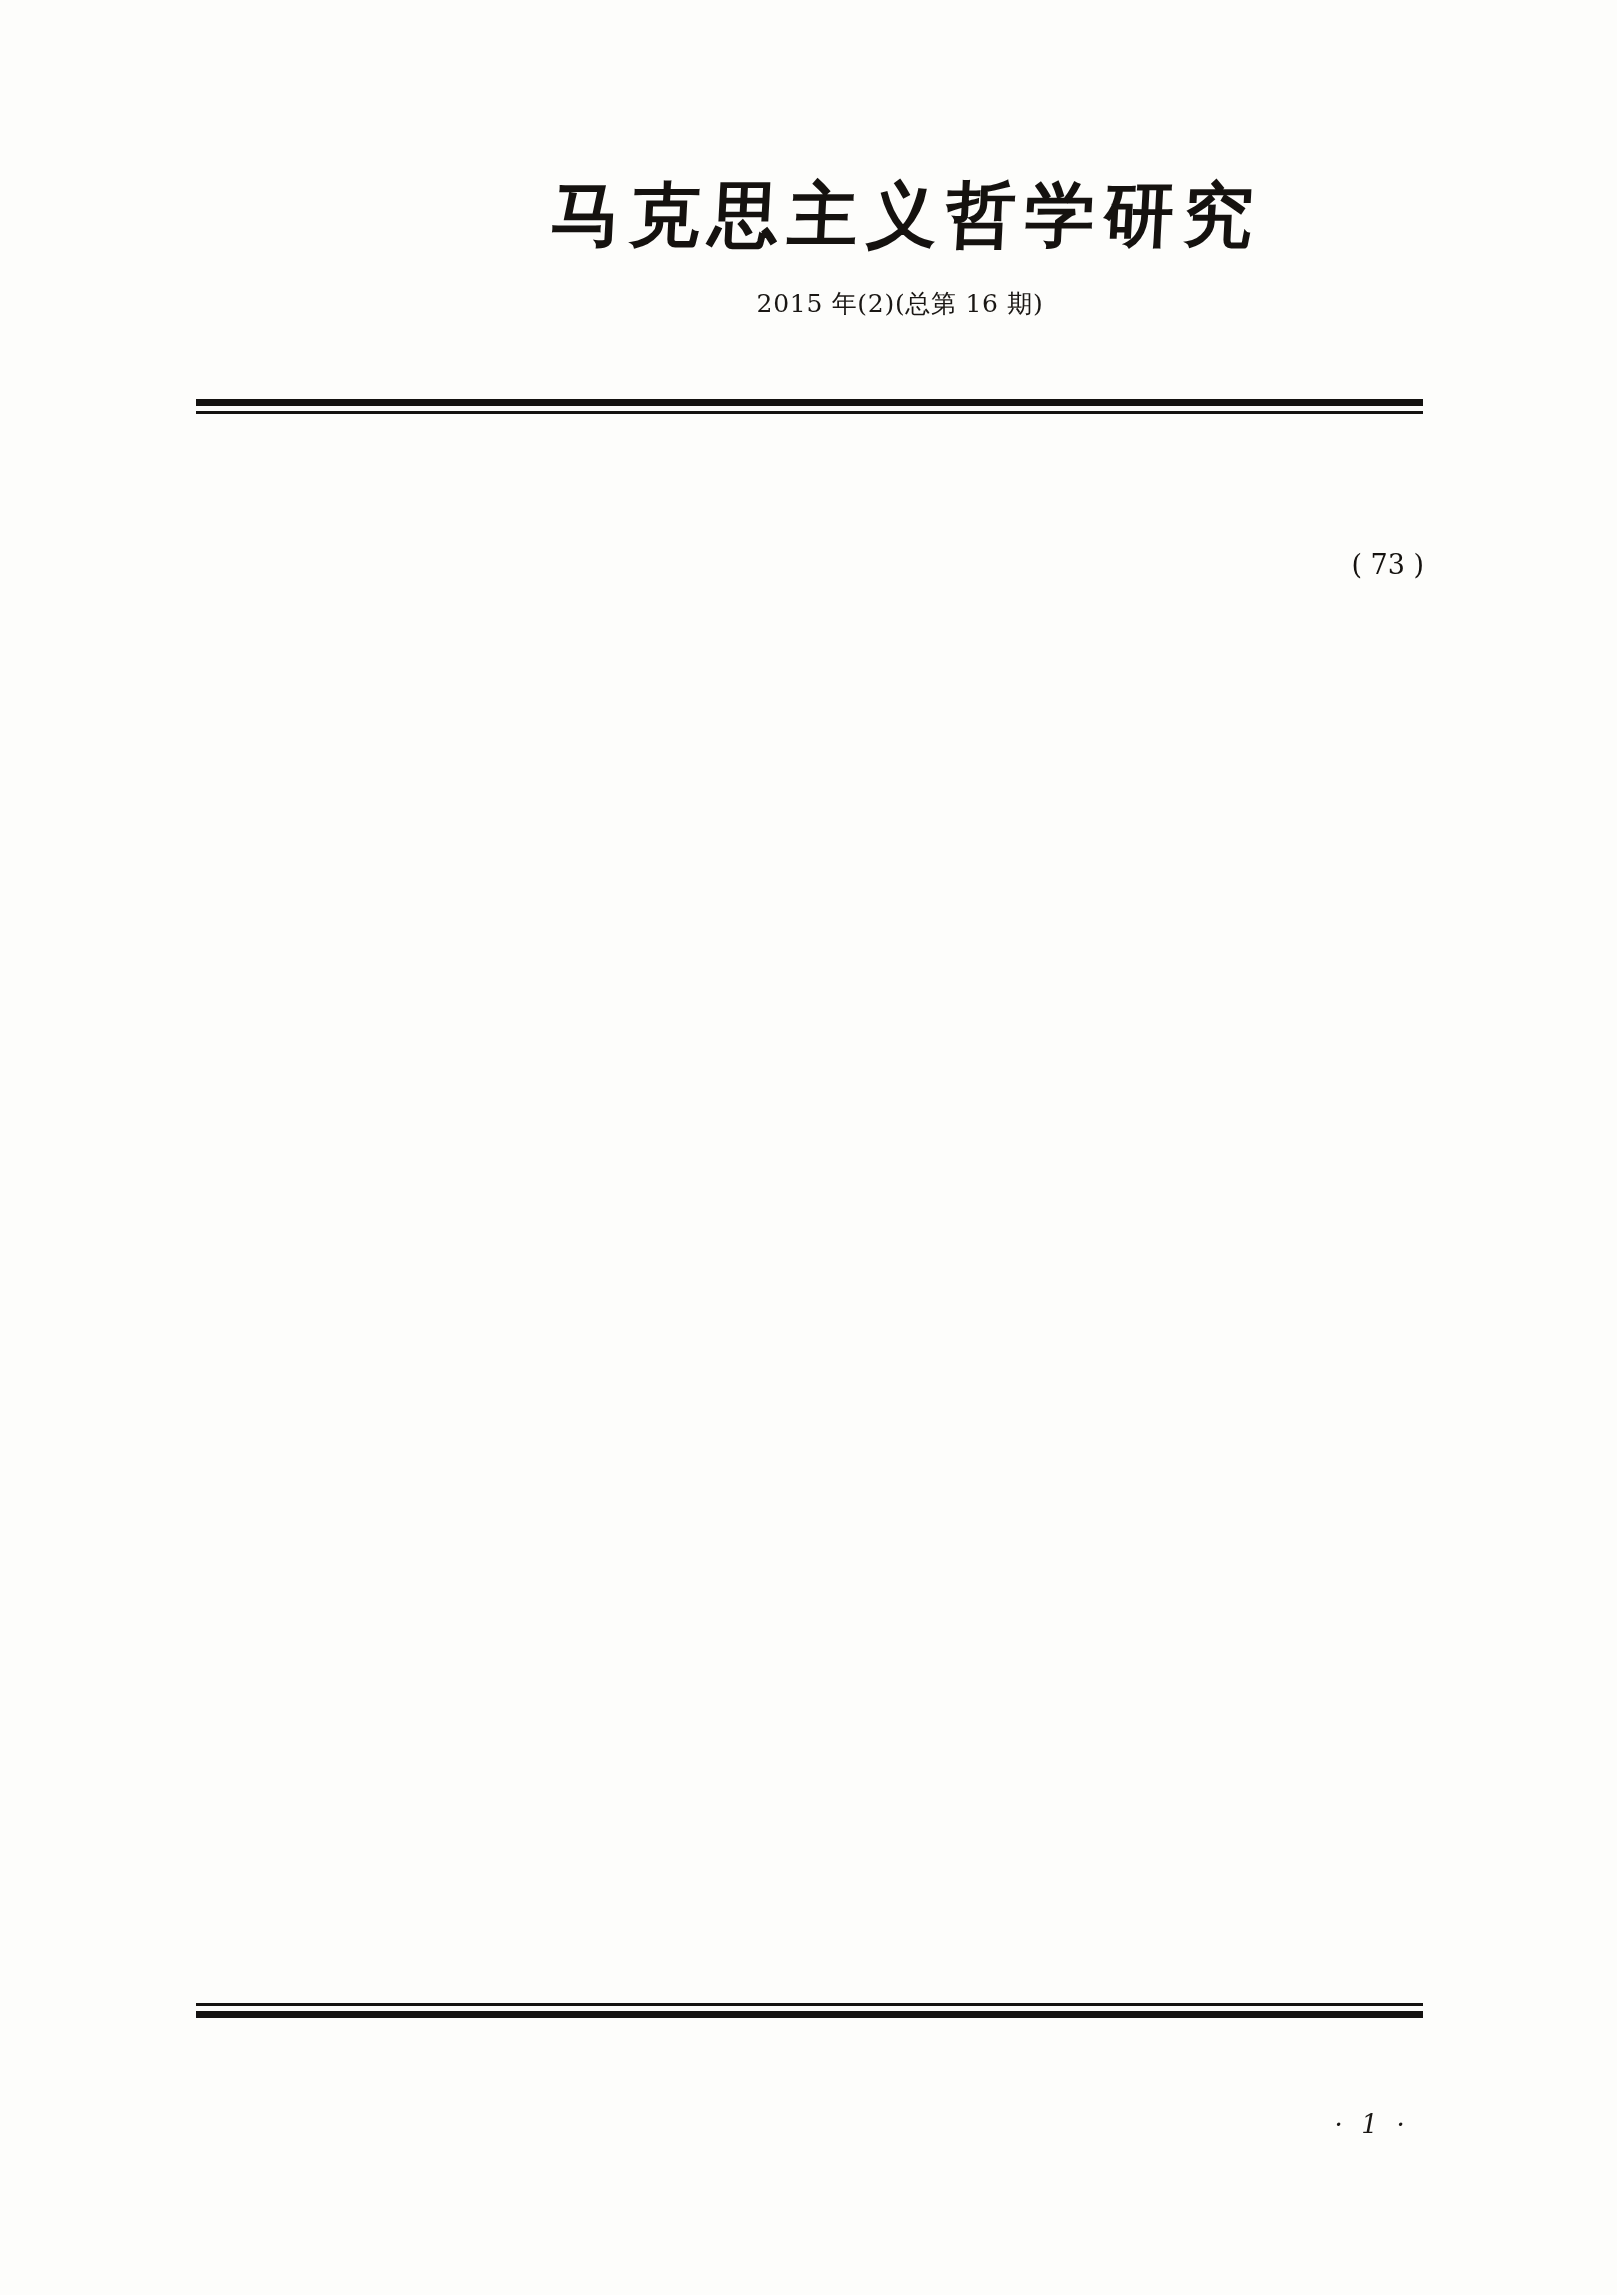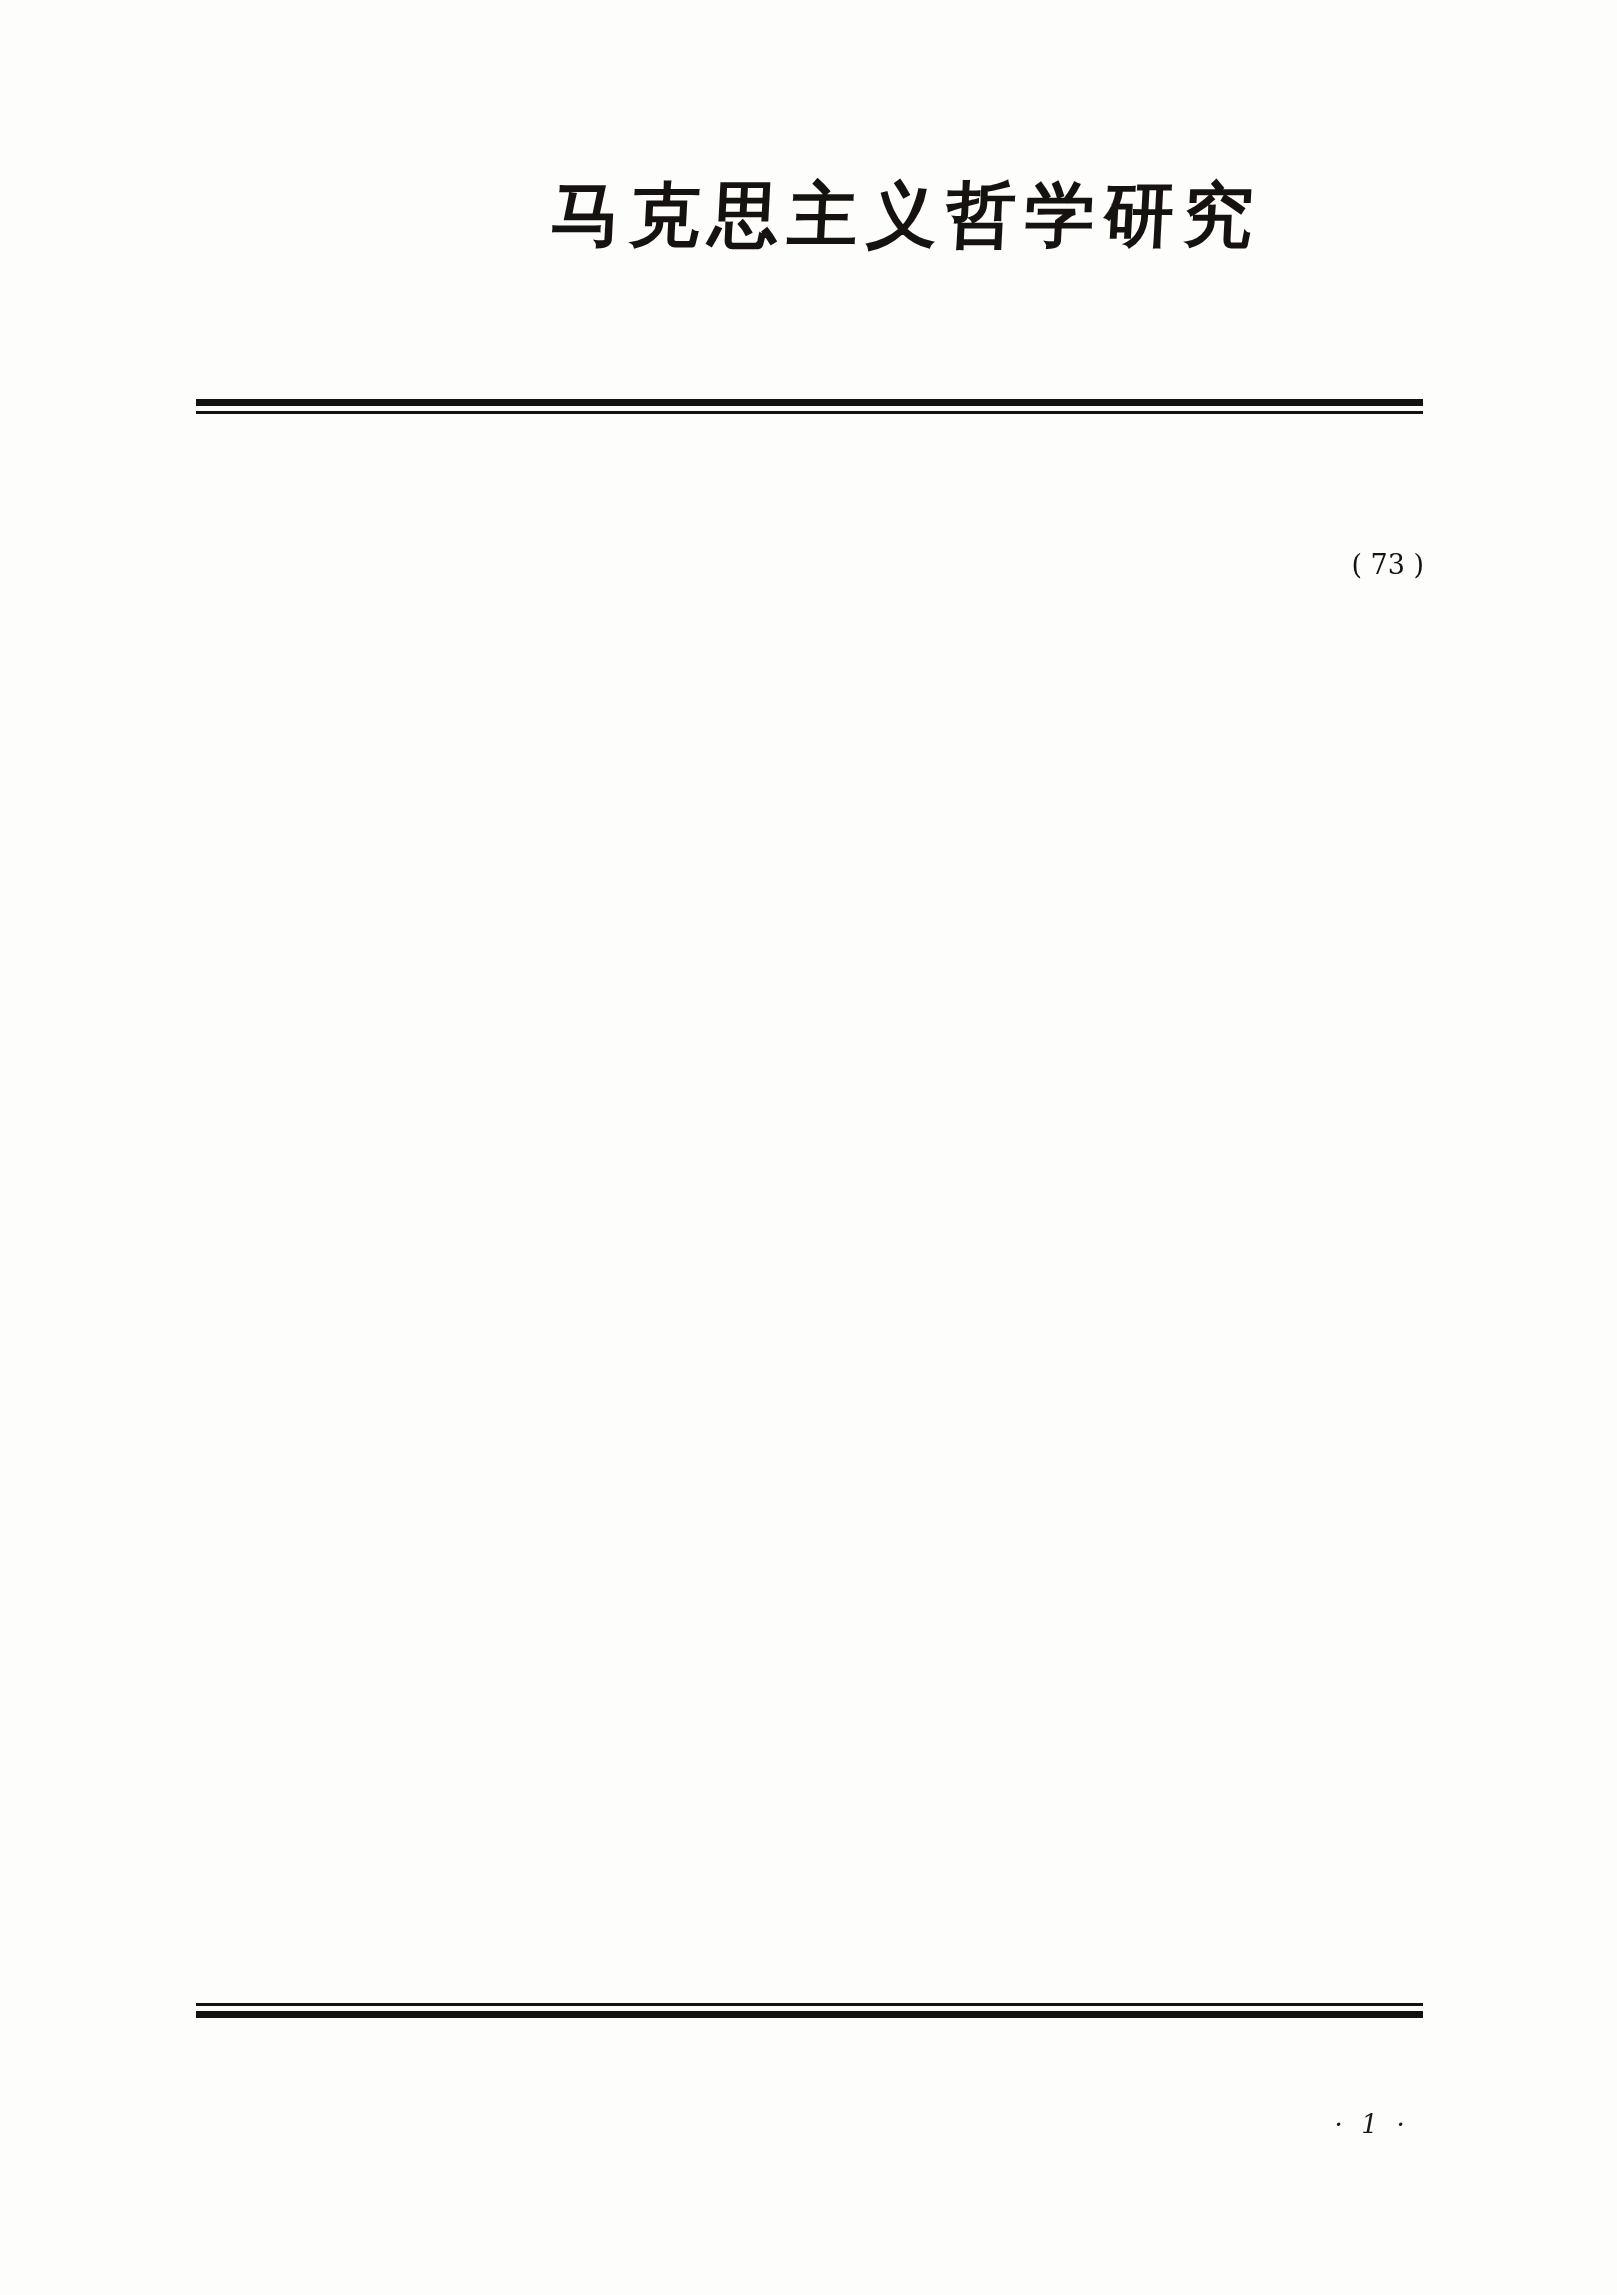--- a/index.html
+++ b/index.html
@@ -158,20 +158,21 @@
     color: #1a1714;
   }
 </style>
 </head>
 <body>
 
 <div class="page">
 
   <div class="masthead">
     <div class="journal-title">马克思主义哲学研究</div>
+    <div class="issue-line">2015 年(2)(总第 16 期)</div>
   </div>
 
   <div class="rule-top">
     <div class="thick"></div>
     <div class="gap"></div>
     <div class="thin"></div>
   </div>
 
   <div class="content">
 

